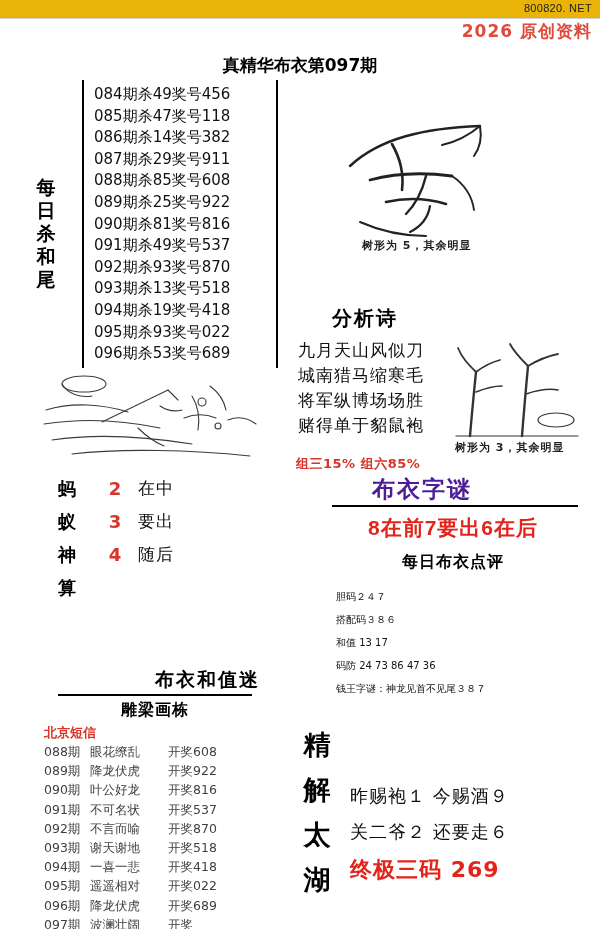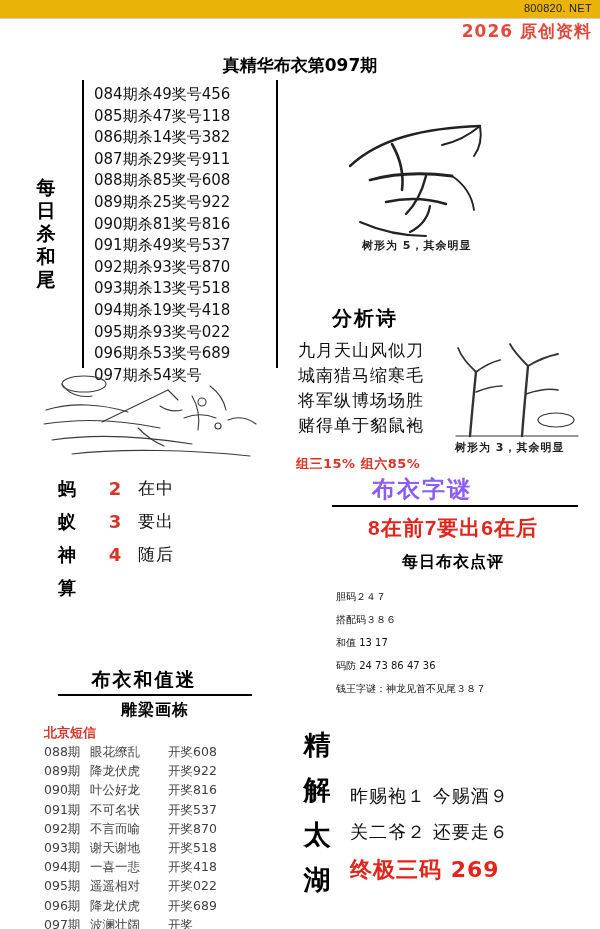--- a/index.html
+++ b/index.html
@@ -115,21 +115,21 @@
     color:#d8352a;font-family:"DejaVu Sans", sans-serif;
   }
   .antgod .txt{
     font-size:17px;color:#111;font-family:"DejaVu Sans", sans-serif;
     letter-spacing:1px;
   }
 
   
   .riddle-title{
     position:absolute;left:372px;top:474px;
-    font-size:23px;font-weight:bold;color:#8b5cf6;
+    font-size:23px;font-weight:bold;color:#4c1d95;
     font-family:"DejaVu Sans", sans-serif;letter-spacing:2px;text-align:right;
   }
   .riddle-rule{
     position:absolute;left:332px;top:505px;width:246px;height:0;
     border-top:2px solid #000;
   }
   .riddle-line{
     position:absolute;left:314px;top:514px;width:278px;
     text-align:center;font-size:21px;font-weight:bold;
     color:#e2241b;font-family:Liberation Sans, sans-serif;letter-spacing:1px;
@@ -142,22 +142,22 @@
   .daily-list{
     position:absolute;left:336px;top:585px;width:264px;
   }
   .daily-list .drow{
     font-size:10px;line-height:23px;color:#111;
     font-family:"DejaVu Sans", sans-serif;white-space:nowrap;
   }
 
   
   .hezhi-title{
-    position:absolute;left:49px;top:667px;width:190px;
-    text-align:center;font-size:19px;font-weight:bold;color:#000;
+    position:absolute;left:70px;top:667px;width:190px;
+    text-align:right;font-size:19px;font-weight:bold;color:#000;
     font-family:Liberation Serif, serif;letter-spacing:2px;
   }
   .hezhi-rule{
     position:absolute;left:58px;top:694px;width:194px;height:0;
     border-top:2px solid #000;
   }
   .hezhi-sub{
     position:absolute;left:60px;top:700px;width:190px;
     text-align:center;font-size:16px;font-weight:bold;color:#000;
     font-family:"DejaVu Serif", serif;letter-spacing:1px;
@@ -223,21 +223,20 @@
     <div class="row">087期杀29奖号911</div>
     <div class="row">088期杀85奖号608</div>
     <div class="row">089期杀25奖号922</div>
     <div class="row">090期杀81奖号816</div>
     <div class="row">091期杀49奖号537</div>
     <div class="row">092期杀93奖号870</div>
     <div class="row">093期杀13奖号518</div>
     <div class="row">094期杀19奖号418</div>
     <div class="row">095期杀93奖号022</div>
     <div class="row">096期杀53奖号689</div>
-    <div class="row">097期杀54奖号</div>
   </div>
 
   <div class="calli">
     <svg viewBox="0 0 210 130" width="210" height="130">
       <g fill="none" stroke="#222" stroke-linecap="round">
         <path d="M20,48 C50,20 95,10 150,8" stroke-width="2.4"></path>
         <path d="M150,8 C138,18 126,24 112,27" stroke-width="2"></path>
         <path d="M150,8 C152,20 150,30 144,38" stroke-width="2"></path>
         <path d="M62,26 C70,40 74,56 72,72" stroke-width="2.6"></path>
         <path d="M40,62 C62,56 92,54 122,58" stroke-width="2.8"></path>

